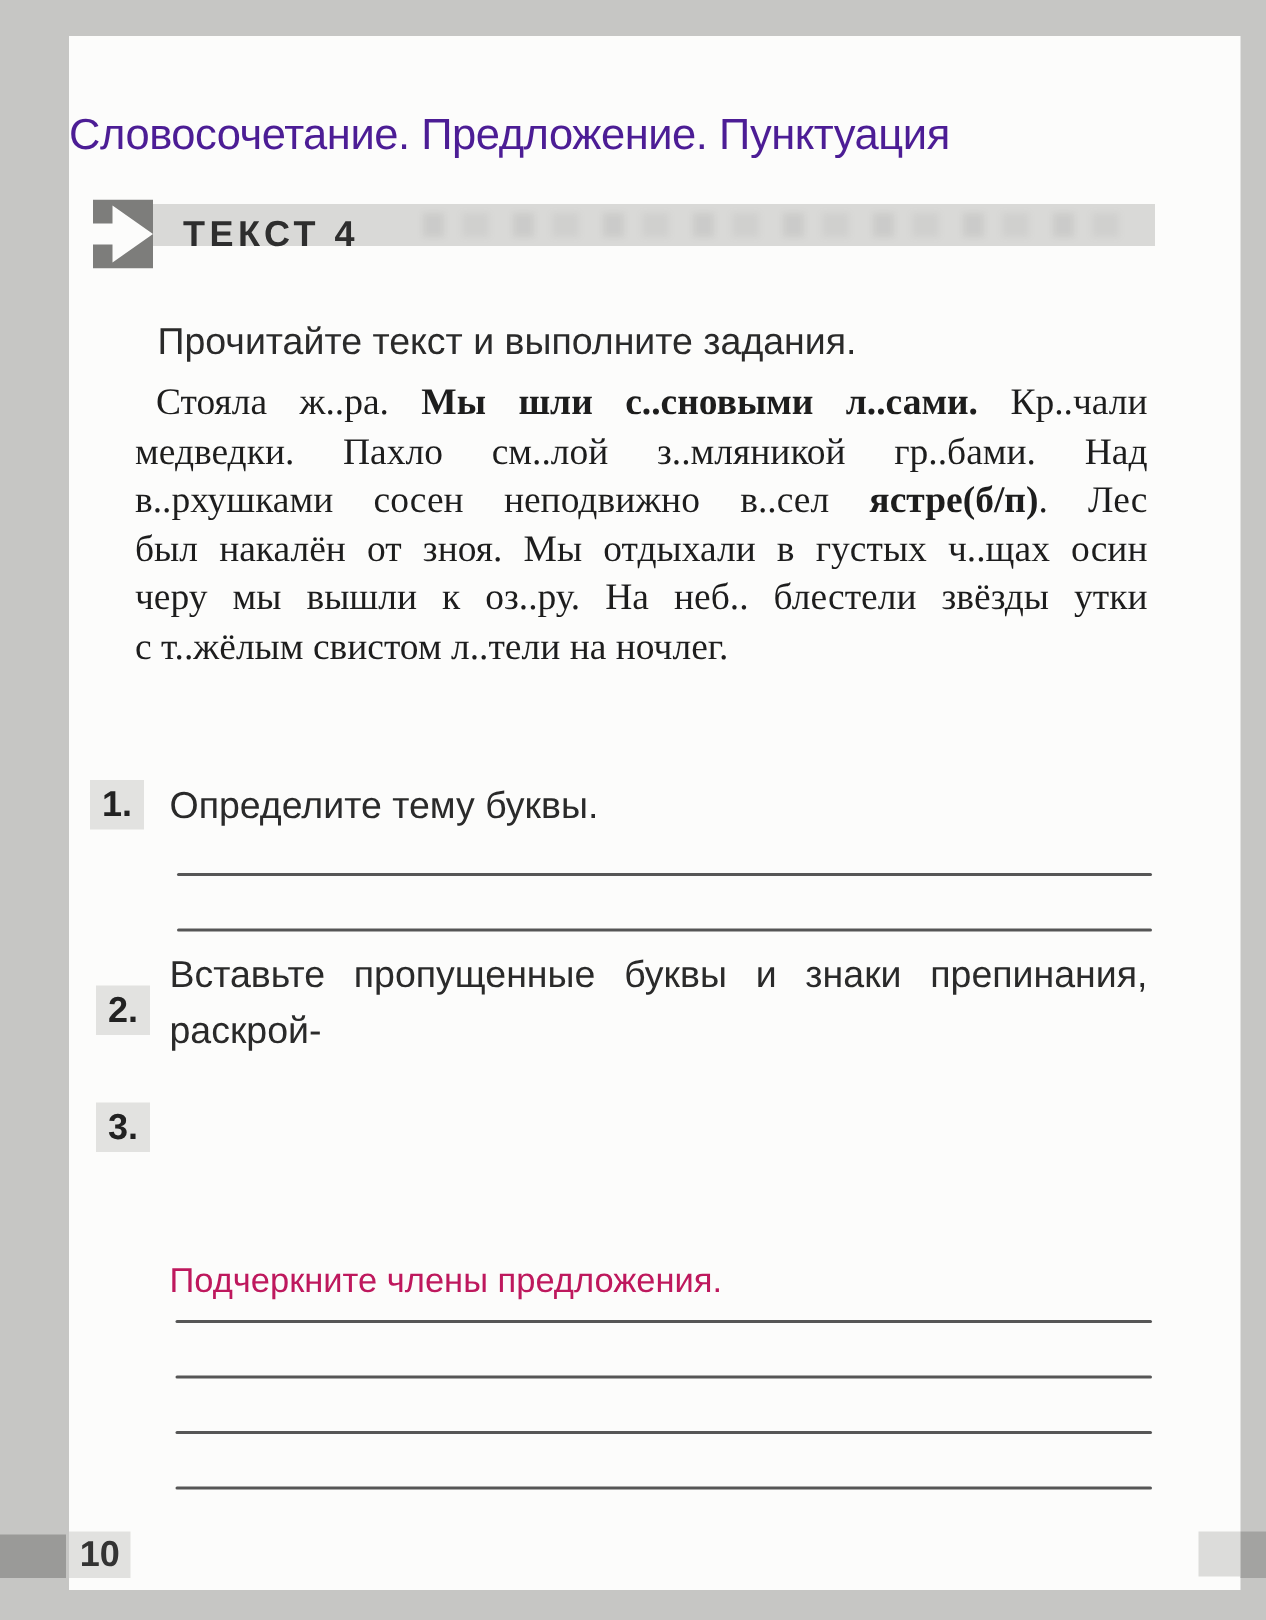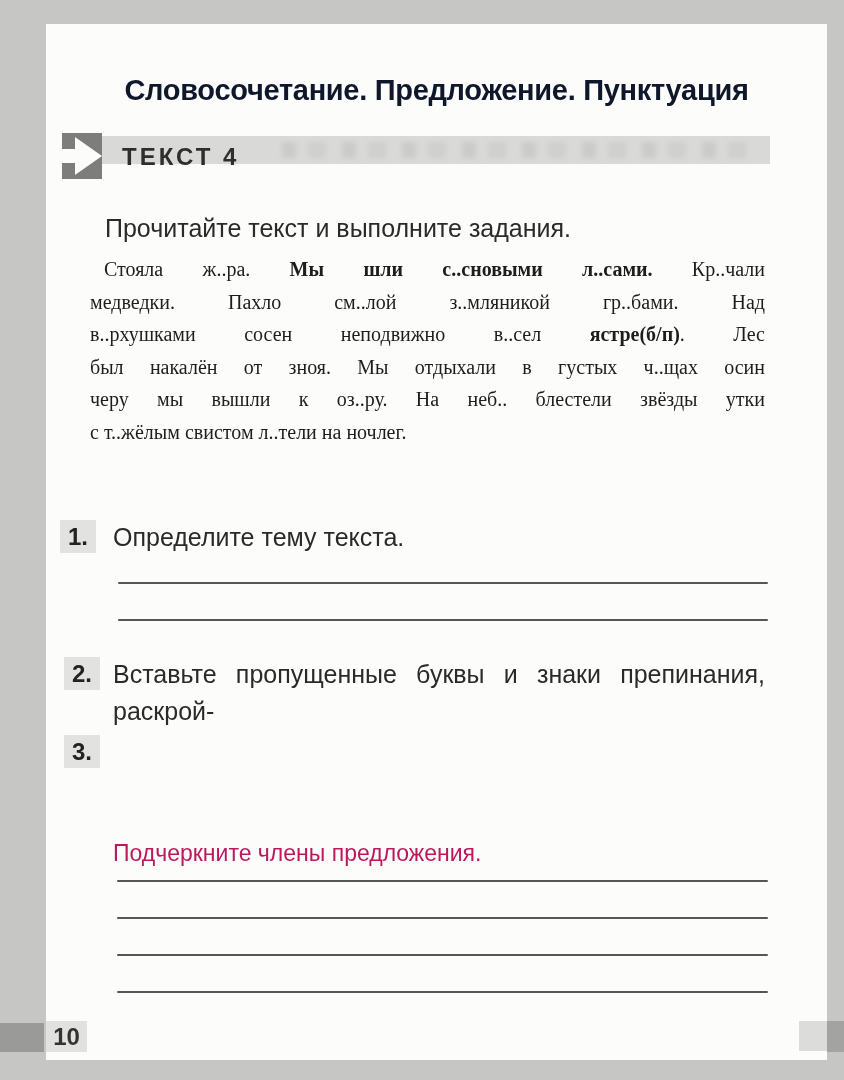--- a/index.html
+++ b/index.html
@@ -13,25 +13,24 @@
   .page{
     position:absolute;
     left:46px;top:24px;
     width:781px;height:1036px;
     background:#fcfcfb;
   }
   .page-title{
     position:absolute;
     left:0;top:50px;width:100%;
     margin:0;
-    text-align:center;
     font-size:29px;
-    font-weight:bold;
+    font-weight:normal;
     letter-spacing:-0.3px;
-    color:#0f172a;
+    color:#4c1d95;
   }
   .section-icon{
     position:absolute;left:16px;top:109px;
     width:40px;height:46px;
   }
   .section-band{
     position:absolute;left:56px;top:112px;
     width:668px;height:28px;
     background:#d9d9d7;
   }
@@ -49,21 +48,21 @@
     color:#2e2e2e;
   }
   .instruction{
     position:absolute;left:59px;top:190px;
     margin:0;
     font-size:25px;color:#2a2a2a;
   }
   .reading-text{
     position:absolute;left:44px;top:229px;width:675px;
     font-family:"Liberation Serif",serif;
-    font-size:20px;line-height:32.5px;
+    font-size:25px;line-height:32.5px;
     color:#1d1d1d;
   }
   .reading-text .line{white-space:normal;}
   .reading-text .line.just{text-align:justify;text-align-last:justify;}
   .reading-text .line:first-child{text-indent:14px;}
   .attribution{
     position:absolute;right:62px;top:450px;
     font-family:"Liberation Serif",serif;
     font-style:italic;font-weight:bold;
     font-size:27px;color:#1d1d1d;
@@ -136,29 +135,29 @@
         <div class="line just"><span>медведки. Пахло см..лой з..мляникой гр..бами. Над</span></div>
         <div class="line just"><span>в..рхушками сосен неподвижно в..сел </span><b>ястре(б/п)</b><span>. Лес</span></div>
         <div class="line just"><span>был накалён от зноя. Мы отдыхали в густых ч..щах осин</span></div>
         <div class="line just"><span>черу мы вышли к оз..ру. На неб.. блестели звёзды утки</span></div>
         <div class="line"><span>с т..жёлым свистом л..тели на ночлег.</span></div>
       </div>
 
 
     <div class="task-number" style="left:14px;top:496px;">1.</div>
     <div class="task-text" style="top:495px;">
-        <div class="line"><span>Определите тему текста.</span></div>
+        <div class="line"><span>Определите тему буквы.</span></div>
       </div>
     <div class="rules" style="top:558px;">
         <div class="rule"></div>
         <div class="rule"></div>
       </div>
 
     <div class="task-number" style="left:18px;top:633px;">2.</div>
-    <div class="task-text" style="top:632px;">
+    <div class="task-text" style="top:608px;">
         <div class="line just"><span>Вставьте пропущенные буквы и знаки препинания, раскрой-</span></div>
       </div>
 
     <div class="task-number" style="left:18px;top:711px;">3.</div>
 
     <p class="subtask">Подчеркните члены предложения.</p>
 
     <div class="rules" style="top:856px;left:71px;width:651px;">
         <div class="rule"></div>
         <div class="rule"></div>

